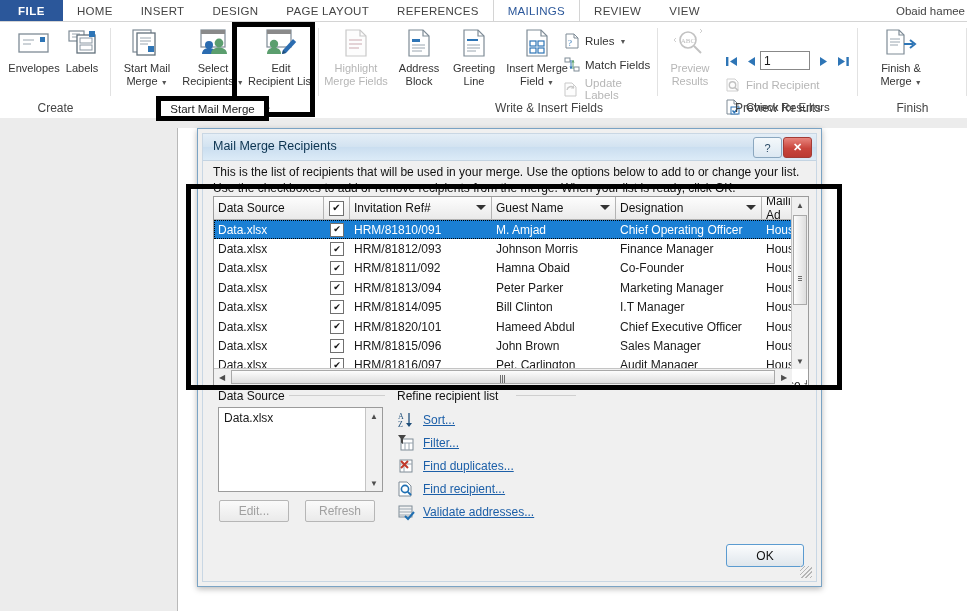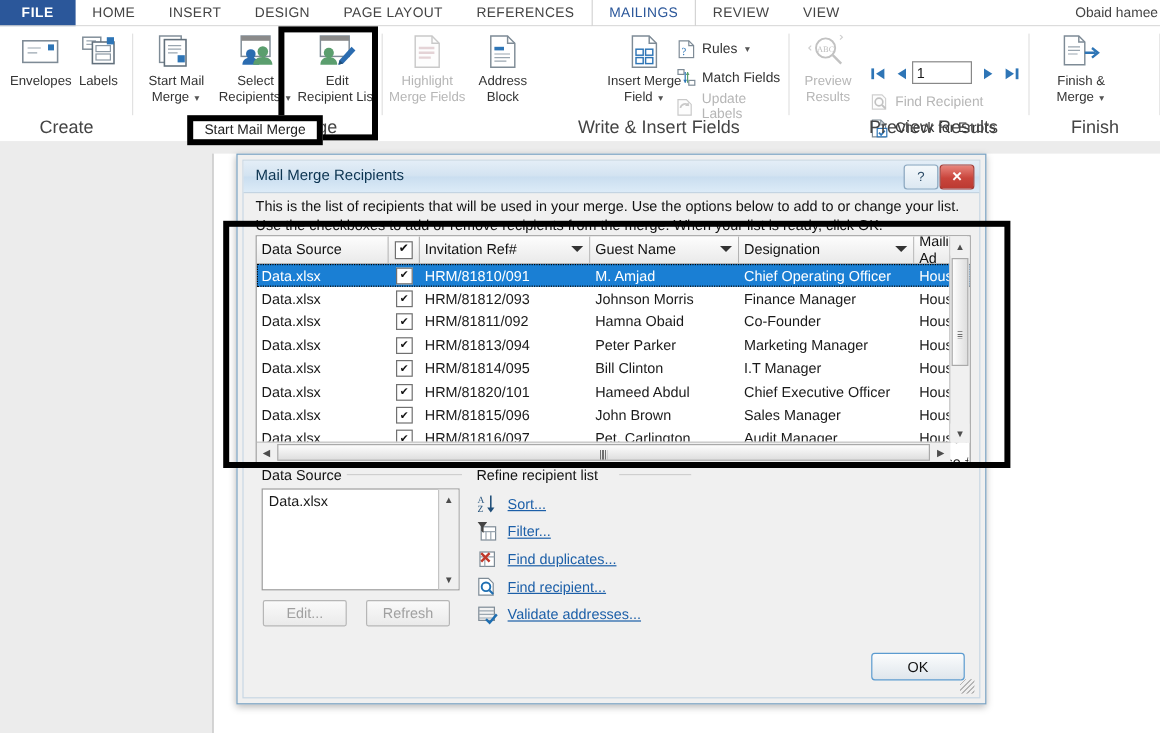--- a/index.html
+++ b/index.html
@@ -27,21 +27,21 @@
   .user{
     position:absolute;right:0px;top:0;height:22px;display:flex;align-items:center;
     font-size:11.5px;color:#444;padding-right:2px;white-space:nowrap;overflow:hidden;
   }
   .tabline{position:absolute;left:0;top:21px;width:967px;height:1px;background:#d4d4d4;}
 
   
   .ribbon{position:absolute;left:0;top:22px;width:967px;height:96px;background:#ffffff;border-bottom:1px solid #d4d4d4;}
   .grp{position:absolute;top:0;height:96px;}
   .grp .gsep{position:absolute;right:0;top:6px;bottom:22px;width:1px;background:#e2e2e2;}
-  .glabel{position:absolute;bottom:3px;left:0;right:0;text-align:center;font-size:15px;color:#444;}
+  .glabel{position:absolute;bottom:3px;left:0;right:0;text-align:center;font-size:12px;color:#444;}
   .btn{
     position:absolute;top:4px;display:flex;flex-direction:column;align-items:center;
     width:64px;text-align:center;font-size:11px;line-height:13px;color:#333;
   }
   .btn .ic{height:34px;display:flex;align-items:center;justify-content:center;margin-bottom:2px;}
   .btn.dis{color:#b6b6b6;}
   .sbtn{
     position:absolute;display:flex;align-items:center;gap:5px;font-size:11.5px;color:#333;height:22px;
   }
   .sbtn.dis{color:#b6b6b6;}
@@ -241,20 +241,34 @@
               <path d="M18 2v6h6" fill="none" stroke="#7e8b96" stroke-width="1.2"></path>
               <rect x="7" y="11" width="8" height="3" fill="#2e75b6"></rect>
               <line x1="7" y1="17" x2="20" y2="17" stroke="#9aa6b0"></line>
               <line x1="7" y1="20" x2="20" y2="20" stroke="#9aa6b0"></line>
               <line x1="7" y1="23" x2="17" y2="23" stroke="#9aa6b0"></line>
             </svg>
         </span>
         <span>Address</span>
         <span>Block</span>
       </div>
+      <div class="btn" style="left:128px;width:54px;">
+        <span class="ic">
+          <svg width="28" height="30" viewBox="0 0 28 30">
+              <path d="M4 2h14l6 6v20H4z" fill="#fff" stroke="#7e8b96" stroke-width="1.2"></path>
+              <path d="M18 2v6h6" fill="none" stroke="#7e8b96" stroke-width="1.2"></path>
+              <line x1="7" y1="12" x2="18" y2="12" stroke="#2e75b6" stroke-width="2"></line>
+              <line x1="7" y1="17" x2="20" y2="17" stroke="#9aa6b0"></line>
+              <line x1="7" y1="20" x2="20" y2="20" stroke="#9aa6b0"></line>
+              <line x1="7" y1="23" x2="16" y2="23" stroke="#9aa6b0"></line>
+            </svg>
+        </span>
+        <span>Greeting</span>
+        <span>Line</span>
+      </div>
       <div class="btn" style="left:182px;width:72px;text-align:center;">
         <span class="ic">
           <svg width="28" height="30" viewBox="0 0 28 30">
               <path d="M4 2h14l6 6v20H4z" fill="#fff" stroke="#7e8b96" stroke-width="1.2"></path>
               <path d="M18 2v6h6" fill="none" stroke="#7e8b96" stroke-width="1.2"></path>
               <rect x="7" y="13" width="6" height="5" fill="#fff" stroke="#2e75b6" stroke-width="1.2"></rect>
               <rect x="15" y="13" width="6" height="5" fill="#fff" stroke="#2e75b6" stroke-width="1.2"></rect>
               <rect x="7" y="20" width="6" height="5" fill="#fff" stroke="#2e75b6" stroke-width="1.2"></rect>
               <rect x="15" y="20" width="6" height="5" fill="#fff" stroke="#2e75b6" stroke-width="1.2"></rect>
             </svg>

